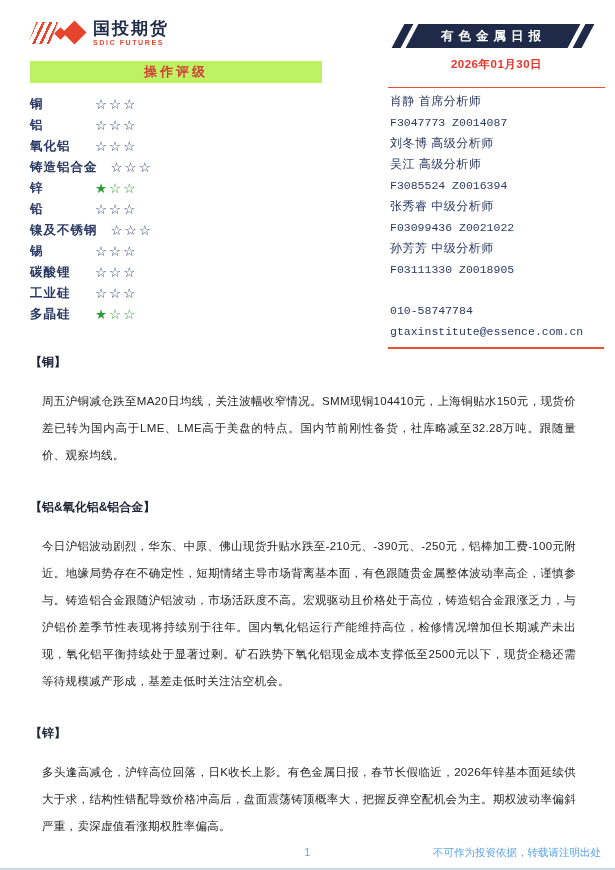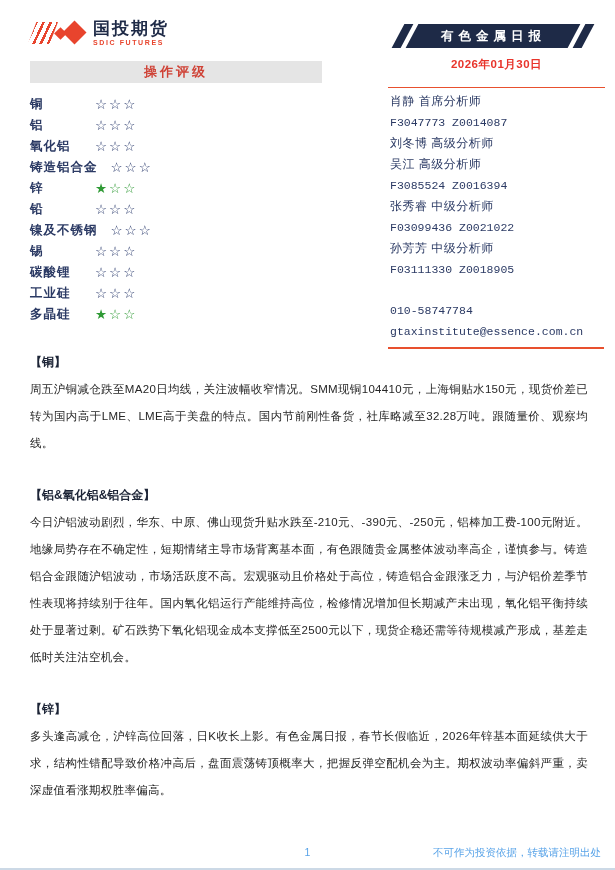--- a/index.html
+++ b/index.html
@@ -22,41 +22,41 @@
   .banner-tip{width:9px;background:#1e2a47;transform:skewX(-28deg);}
   .banner-main{flex:1;margin:0 5px;background:#1e2a47;transform:skewX(-28deg);
     color:#ffffff;text-align:center;font-size:12.5px;font-weight:bold;letter-spacing:5px;line-height:24px;}
   .banner-main span{display:inline-block;transform:skewX(28deg);}
   .date-block{position:absolute;left:388px;top:54px;width:217px;text-align:center;
     border-bottom:1.5px solid #e8502e;padding-bottom:15px;}
   .date-text{font-size:11.5px;font-weight:bold;color:#e8342b;letter-spacing:0.5px;}
 
   
   .ratings{position:absolute;left:30px;top:61px;width:292px;}
-  .ratings-header{height:22px;line-height:22px;text-align:center;background:#e5e5e5;
+  .ratings-header{height:22px;line-height:22px;text-align:center;background:#bef264;
     color:#cf4236;font-size:13px;font-weight:bold;letter-spacing:3px;}
   .ratings-list{margin-top:11px;}
   .rating-row{display:flex;align-items:center;height:21px;}
   .rating-name{min-width:52px;margin-right:13px;font-size:12.5px;font-weight:bold;color:#2b3a64;letter-spacing:1px;}
   .rating-stars{font-size:13.5px;color:#2c3c6e;letter-spacing:2px;line-height:1;}
   .rating-stars.green{color:#2f9a35;}
 
   
   .analysts{position:absolute;left:390px;top:91px;width:216px;color:#2b3a64;}
   .analyst-name{font-size:12px;font-weight:normal;line-height:21px;letter-spacing:0.5px;}
   .analyst-ids{font-size:11.5px;line-height:21px;font-family:"Liberation Mono",monospace;}
   .contact{margin-top:20px;}
   .contact-phone,.contact-email{font-size:11.5px;line-height:21px;font-family:"Liberation Mono",monospace;color:#2b3a64;}
   .contact-rule{margin-top:5px;height:1.5px;background:#e8502e;width:216px;margin-left:-2px;}
 
   
   .content{position:absolute;left:30px;top:349px;width:558px;}
   .sec{margin:0 0 25px 0;}
   .sec-title{font-size:12px;font-weight:bold;color:#1c2436;line-height:27px;}
-  .sec-body{margin:0;font-size:11.5px;color:#262626;line-height:27px;text-align:justify;letter-spacing:0.3px;}
+  .sec-body{margin:12px;font-size:11.5px;color:#262626;line-height:27px;text-align:justify;letter-spacing:0.3px;}
 
   
   .footer{position:absolute;left:0;right:0;bottom:10px;height:14px;padding:0 16px;
     font-size:10.5px;color:#58a3e8;}
   .footer-left{position:absolute;left:16px;margin-top:48px;}
   .footer-page{position:absolute;left:0;right:0;text-align:center;}
   .footer-right{position:absolute;right:14px;}
   .page-bottom-line{position:absolute;left:0;right:0;bottom:0;height:2px;background:#ccd9e6;}
 </style>
 </head>

